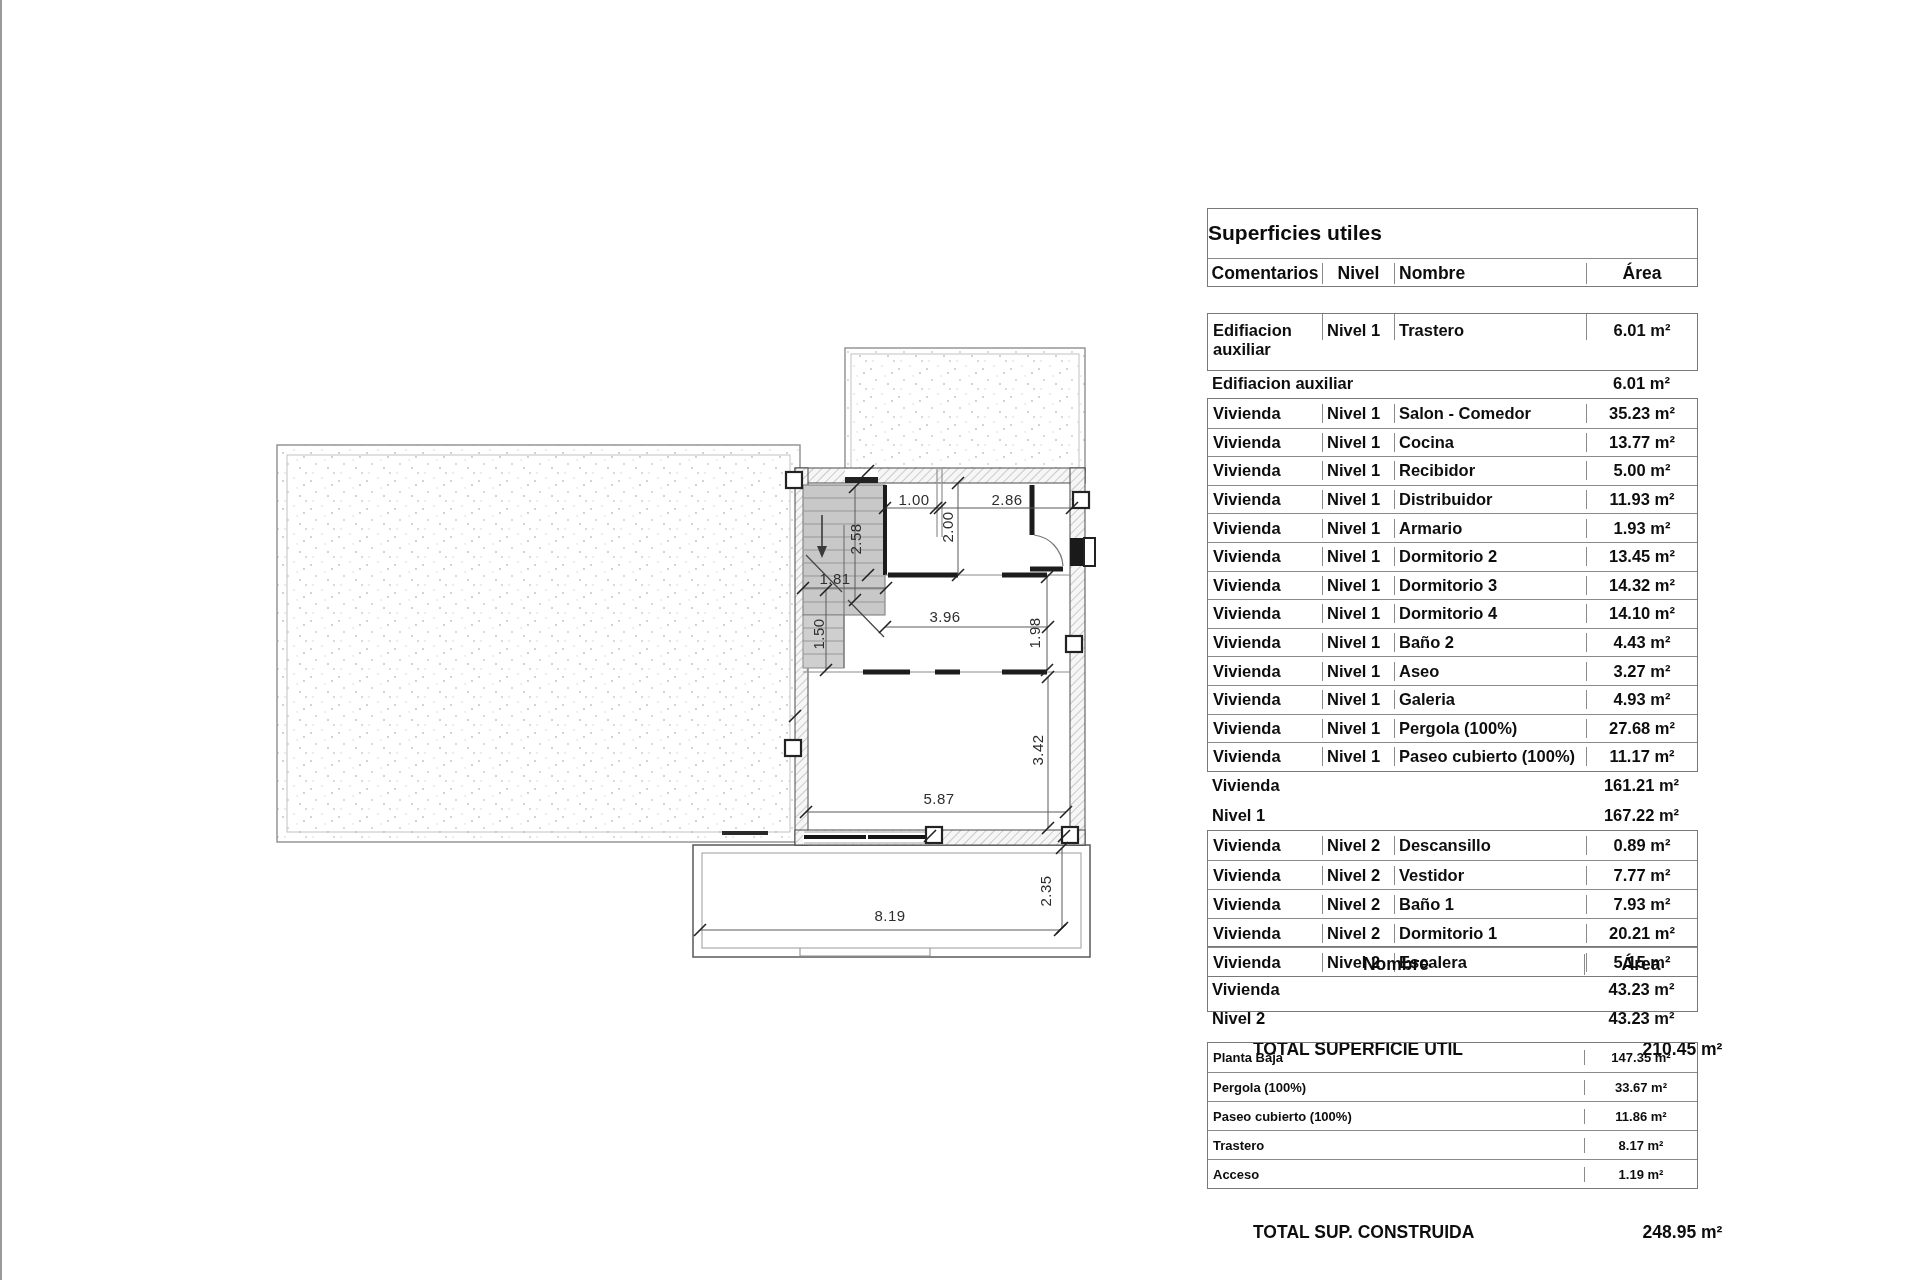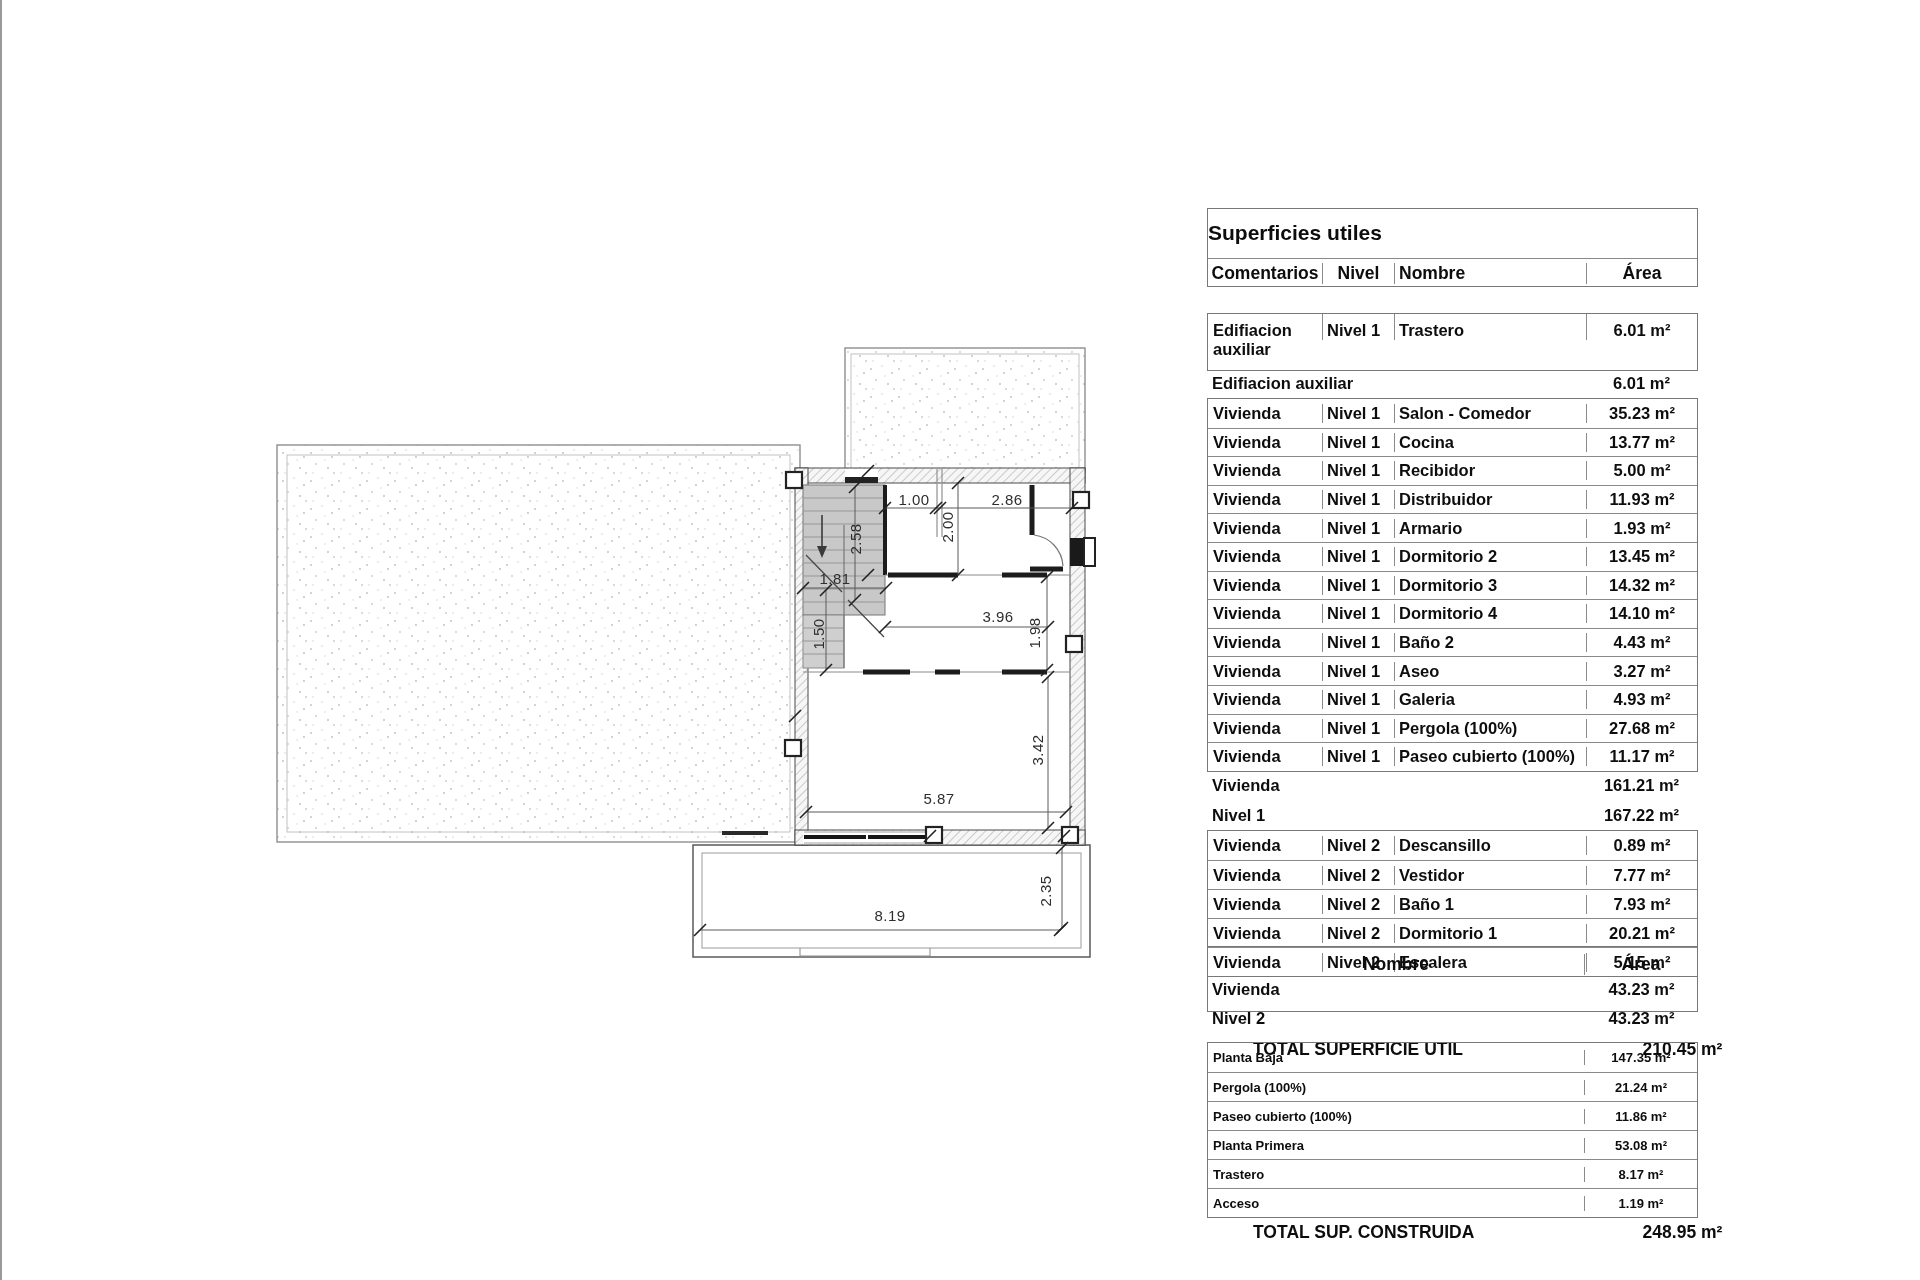--- a/index.html
+++ b/index.html
@@ -203,21 +203,21 @@
         <line x1="862" y1="477" x2="874" y2="465"></line>
       </g>
     </g>
   </svg>
 
   <div class="dim" style="left:892px;top:492px;">1.00</div>
   <div class="dim" style="left:985px;top:492px;">2.86</div>
   <div class="dim v" style="left:926px;top:519px;">2.00</div>
   <div class="dim v" style="left:834px;top:531px;">2.58</div>
   <div class="dim" style="left:813px;top:571px;">1.81</div>
-  <div class="dim" style="left:976px;top:609px;">3.96</div>
+  <div class="dim" style="left:923px;top:609px;">3.96</div>
   <div class="dim v" style="left:1013px;top:625px;">1.98</div>
   <div class="dim v" style="left:797px;top:626px;">1.50</div>
   <div class="dim v" style="left:1016px;top:742px;">3.42</div>
   <div class="dim" style="left:917px;top:791px;">5.87</div>
   <div class="dim" style="left:868px;top:908px;">8.19</div>
   <div class="dim v" style="left:1024px;top:883px;">2.35</div>
 
   <div class="tbox theadbox" style="top:208px;height:79px;">
     <div class="titlecell t1title">Superficies utiles</div>
     <div class="t1hdr">
@@ -385,31 +385,27 @@
     </div>
   </div>
 
   <div class="tbox" style="top:1042px;">
     <div class="t2row">
       <div class="t2n">Planta Baja</div>
       <div class="t2a">147.35 m²</div>
     </div>
     <div class="t2row">
       <div class="t2n">Pergola (100%)</div>
-      <div class="t2a">21.24 m²</div>
+      <div class="t2a">33.67 m²</div>
     </div>
     <div class="t2row">
       <div class="t2n">Paseo cubierto (100%)</div>
       <div class="t2a">11.86 m²</div>
     </div>
     <div class="t2row">
-      <div class="t2n">Planta Primera</div>
-      <div class="t2a">53.08 m²</div>
-    </div>
-    <div class="t2row">
       <div class="t2n">Trastero</div>
       <div class="t2a">8.17 m²</div>
     </div>
     <div class="t2row">
       <div class="t2n">Acceso</div>
       <div class="t2a">1.19 m²</div>
     </div>
   </div>
 
   <div class="sumrow totrow" style="top:1216px;">

